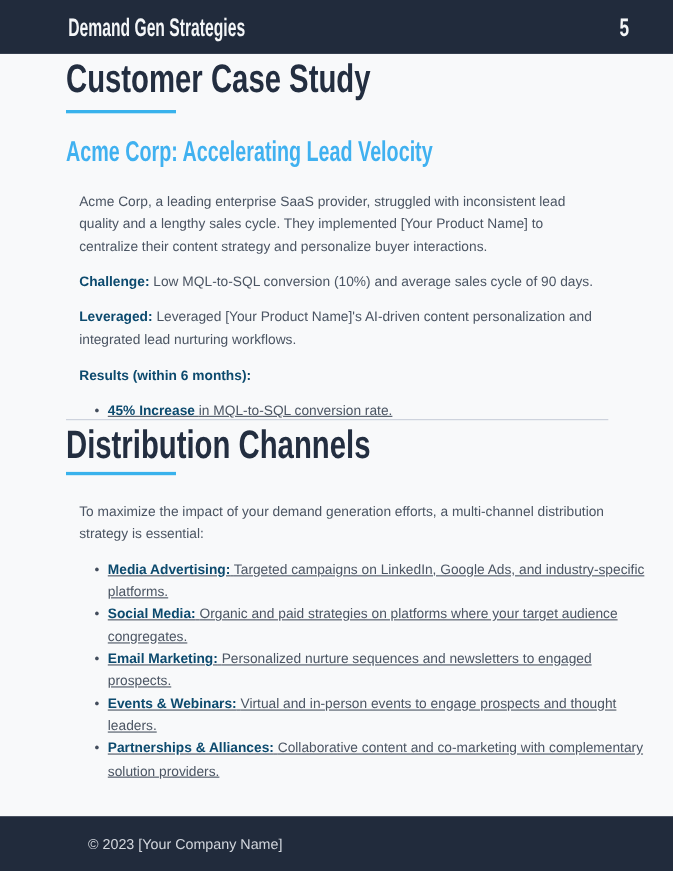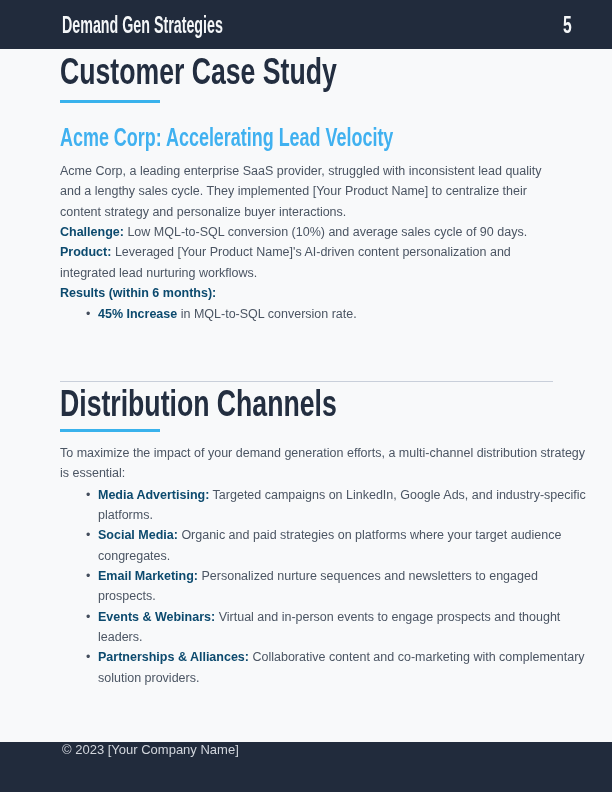--- a/index.html
+++ b/index.html
@@ -21,22 +21,22 @@
     color:#f4f6f8;font-size:23px;font-weight:700;line-height:23px;
     transform:scaleX(0.62);transform-origin:left center;white-space:nowrap;
   }
   .bar-page{
     color:#f4f6f8;font-size:23px;font-weight:700;line-height:23px;
     transform:scaleX(0.68);transform-origin:right center;
   }
   .botbar{
     position:absolute;left:0;top:742px;width:612px;height:50px;
     background:#212b3c;
-    display:flex;
-    box-sizing:border-box;padding-left:62px;
+    display:flex;align-items:center;
+    box-sizing:border-box;padding-left:80px;
   }
   .copyright{color:#d2d6dd;font-size:13px;}
   
   .h1{
     position:absolute;left:60px;margin:0;
     color:#232e40;font-size:36px;font-weight:700;line-height:36px;
     transform:scaleX(0.74);transform-origin:left top;white-space:nowrap;
     letter-spacing:0;
   }
   .pos-h1a{top:54px;}
@@ -52,24 +52,24 @@
   }
   .pos-rule1{top:100px;}
   .pos-rule2{top:429px;}
   
   .body{
     position:absolute;left:60px;
     color:#4b5563;font-size:12.5px;line-height:20.33px;
   }
   .pos-body1{top:161px;width:502px;}
   .pos-body2{top:443px;width:533px;}
-  .body p{margin:0;}
+  .body p{margin:12px;}
   .body strong{font-weight:700;color:#0c4a6e;}
   ul.bullets{
-    margin:1px 0 0 0;padding:0 0 0 38px;list-style:none;
+    margin:1px 0 0 0;padding:0 0 0 38px;list-style:none;text-decoration:underline;
   }
   ul.bullets li{position:relative;margin:0;}
   ul.bullets li::before{
     content:"\2022";
     position:absolute;left:-12px;top:0;
     color:#434d5c;
   }
   .divider{
     position:absolute;left:60px;top:381px;width:493px;height:1px;
     background:#c9cfda;
@@ -86,21 +86,21 @@
   </header>
 
   <h1 class="h1 pos-h1a">Customer Case Study</h1>
   <div class="rule pos-rule1"></div>
 
   <h2 class="h2 pos-h2">Acme Corp: Accelerating Lead Velocity</h2>
 
   <div class="body pos-body1">
     <p><span>Acme Corp, a leading enterprise SaaS provider, struggled with inconsistent lead quality and a lengthy sales cycle. They implemented [Your Product Name] to centralize their content strategy and personalize buyer interactions.</span></p>
     <p><strong>Challenge:</strong> <span>Low MQL-to-SQL conversion (10%) and average sales cycle of 90 days.</span></p>
-    <p><strong>Product:</strong> <span>Leveraged [Your Product Name]'s AI-driven content personalization and integrated lead nurturing workflows.</span></p>
+    <p><strong>Leveraged:</strong> <span>Leveraged [Your Product Name]'s AI-driven content personalization and integrated lead nurturing workflows.</span></p>
     <p><strong>Results (within 6 months):</strong></p>
     <ul class="bullets">
       <li><strong>45% Increase</strong> <span>in MQL-to-SQL conversion rate.</span></li>
     </ul>
   </div>
 
   <div class="divider"></div>
 
   <h1 class="h1 pos-h1b">Distribution Channels</h1>
   <div class="rule pos-rule2"></div>

